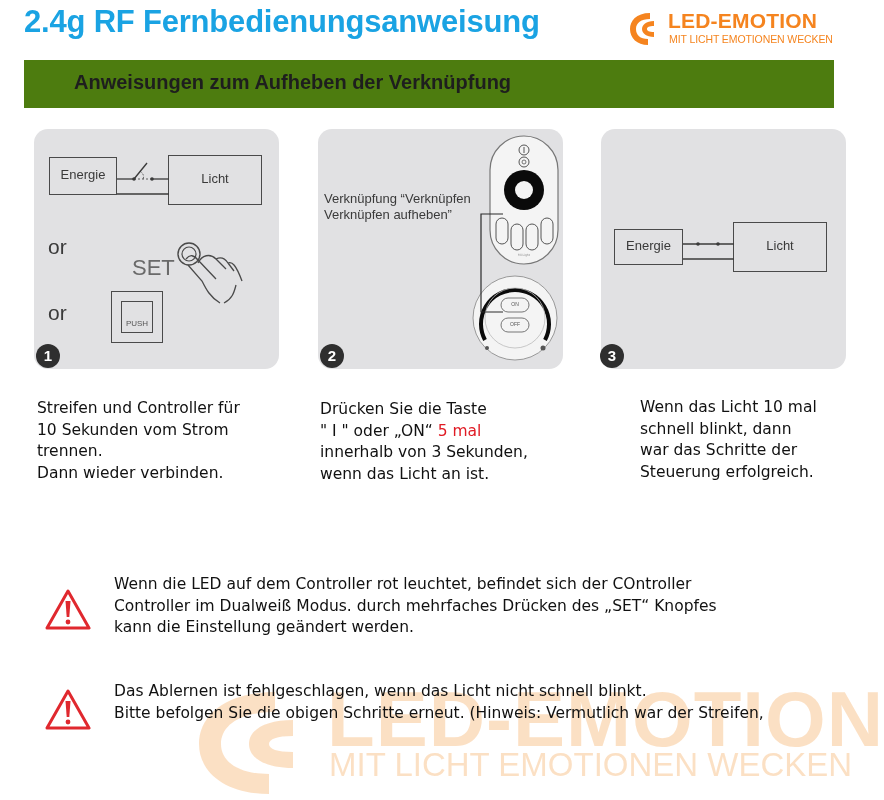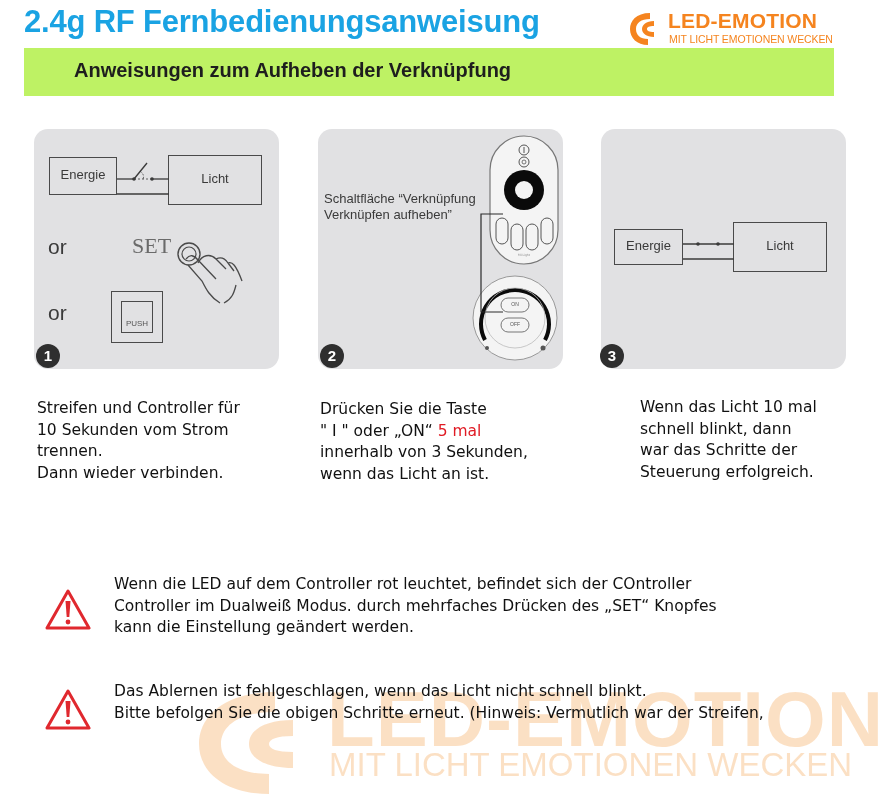--- a/index.html
+++ b/index.html
@@ -5,21 +5,21 @@
   html, body { margin:0; padding:0; background:#ffffff; }
   body { width:884px; height:800px; position:relative; overflow:hidden; font-family:"DejaVu Sans", sans-serif; color:#111; }
 
   .title { position:absolute; left:24px; top:4px; font-family:"Liberation Sans", sans-serif; font-weight:bold; font-size:31px; color:#1aa3e3; letter-spacing:-0.2px; }
 
   .logo { position:absolute; left:624px; top:9px; width:215px; height:42px; }
   .logo .mark { position:absolute; left:4px; top:2px; width:34px; height:36px; }
   .logo .brand { position:absolute; left:44px; top:0px; font-family:"Liberation Sans", sans-serif; font-weight:bold; font-size:21px; color:#f5841f; letter-spacing:0.2px; }
   .logo .tag { position:absolute; left:45px; top:24px; font-family:"Liberation Sans", sans-serif; font-size:10.5px; color:#f5841f; letter-spacing:-0.1px; }
 
-  .section-bar { position:absolute; left:24px; top:48px; width:810px; height:48px; background:#bef264; }
+  .section-bar { position:absolute; left:24px; top:60px; width:810px; height:48px; background:#4d7c0f; }
   .section-bar span { position:absolute; left:50px; top:11px; font-family:"Liberation Sans", sans-serif; font-weight:bold; font-size:20px; color:#1e1e1e; }
 
   .panel { position:absolute; top:129px; width:245px; height:240px; background:#e1e1e3; border-radius:14px; }
   .p1 { left:34px; } .p2 { left:318px; } .p3 { left:601px; }
   .badge { position:absolute; left:0px; bottom:0px; width:24px; height:24px; border-radius:50%; background:#2f2f2f; color:#fff; font-family:"Liberation Sans", sans-serif; font-weight:bold; font-size:15px; text-align:center; line-height:24px; }
   .p1 .badge { left:2px; bottom:1px; } .p2 .badge { left:2px; bottom:1px; } .p3 .badge { left:-1px; bottom:1px; }
 
   .dbox { position:absolute; border:1.5px solid #4a4a4a; box-sizing:border-box; font-family:"Liberation Sans", sans-serif; font-size:13px; color:#3a3a3a; text-align:center; }
   .or { position:absolute; font-family:"Liberation Sans", sans-serif; font-size:21px; color:#3a3a3a; }
   .set { position:absolute; font-family:"Liberation Sans", sans-serif; font-size:22px; color:#6a6a6a; }
@@ -66,21 +66,21 @@
     <line x1="0" y1="22" x2="17" y2="22" stroke="#3a3a3a" stroke-width="1.3"></line>
     <line x1="17" y1="22" x2="30" y2="6" stroke="#3a3a3a" stroke-width="1.3"></line>
     <path d="M23 14 Q28 18 26 22" fill="none" stroke="#3a3a3a" stroke-width="0.8" stroke-dasharray="2,1.5"></path>
     <line x1="17" y1="22" x2="35" y2="22" stroke="#3a3a3a" stroke-width="0.8" stroke-dasharray="2,2"></line>
     <line x1="35" y1="22" x2="52" y2="22" stroke="#3a3a3a" stroke-width="1.3"></line>
     <circle cx="17" cy="22" r="1.8" fill="#3a3a3a"></circle>
     <circle cx="35" cy="22" r="1.8" fill="#3a3a3a"></circle>
     <line x1="0" y1="37" x2="52" y2="37" stroke="#3a3a3a" stroke-width="1.3"></line>
   </svg>
   <div class="or" style="left:14px;top:106px;">or</div>
-  <div class="set" style="left:98px;top:104px;font-family:Liberation Serif, serif;">SET</div>
+  <div class="set" style="left:98px;top:126px;">SET</div>
   <svg style="position:absolute;left:142px;top:112px;" width="76" height="70" viewBox="0 0 76 70">
     <circle cx="13" cy="13" r="11" fill="none" stroke="#4a4a4a" stroke-width="1.4"></circle>
     <circle cx="13" cy="13" r="7" fill="none" stroke="#4a4a4a" stroke-width="1.2"></circle>
     <path d="M10 18 C14 13 18 14 22 19 L40 38 M22 22 C26 14 34 12 40 18 C44 16 48 16 52 22 C56 20 60 24 66 40 M40 18 L50 28 M52 22 L58 30 M12 24 L26 40 C30 48 34 56 44 62 M60 44 C58 52 56 58 48 62" fill="none" stroke="#4a4a4a" stroke-width="1.3"></path>
   </svg>
   <div class="or" style="left:14px;top:172px;">or</div>
   <div class="push-outer" style="left:77px;top:162px;">
     <div class="push-inner">PUSH</div>
   </div>
   <div class="badge">1</div>
@@ -109,21 +109,21 @@
     <rect x="30" y="44" width="28" height="14" rx="7" fill="#f4f4f4" stroke="#777" stroke-width="1"></rect>
     <circle cx="16" cy="74" r="2" fill="#555"></circle>
     <circle cx="72" cy="74" r="2.5" fill="#555"></circle>
   </svg>
   <div style="position:absolute;left:183px;top:172px;width:28px;text-align:center;font-family:'Liberation Sans',sans-serif;font-size:5px;color:#555;">ON</div>
   <div style="position:absolute;left:183px;top:192px;width:28px;text-align:center;font-family:'Liberation Sans',sans-serif;font-size:5px;color:#555;">OFF</div>
   <svg style="position:absolute;left:150px;top:84px;" width="40" height="100" viewBox="0 0 40 100">
     <polyline points="35,1 13,1 13,99 35,99" fill="none" stroke="#2a2a2a" stroke-width="1.2"></polyline>
   </svg>
   <div class="callout" style="left:6px;top:62px;">
-    <div>Schaltfläche “Verknüpfung</div>
+    <div>Verknüpfung “Verknüpfen</div>
     <div>Verknüpfen aufheben”</div>
   </div>
   <div class="badge">2</div>
 </div>
 
 <div class="panel p3">
   <div class="dbox" style="left:13px;top:100px;width:69px;height:36px;line-height:32px;">Energie</div>
   <div class="dbox" style="left:132px;top:93px;width:94px;height:50px;line-height:46px;">Licht</div>
   <svg style="position:absolute;left:82px;top:110px;" width="51" height="30" viewBox="0 0 51 30">
     <line x1="0" y1="5" x2="51" y2="5" stroke="#3a3a3a" stroke-width="1.3"></line>

